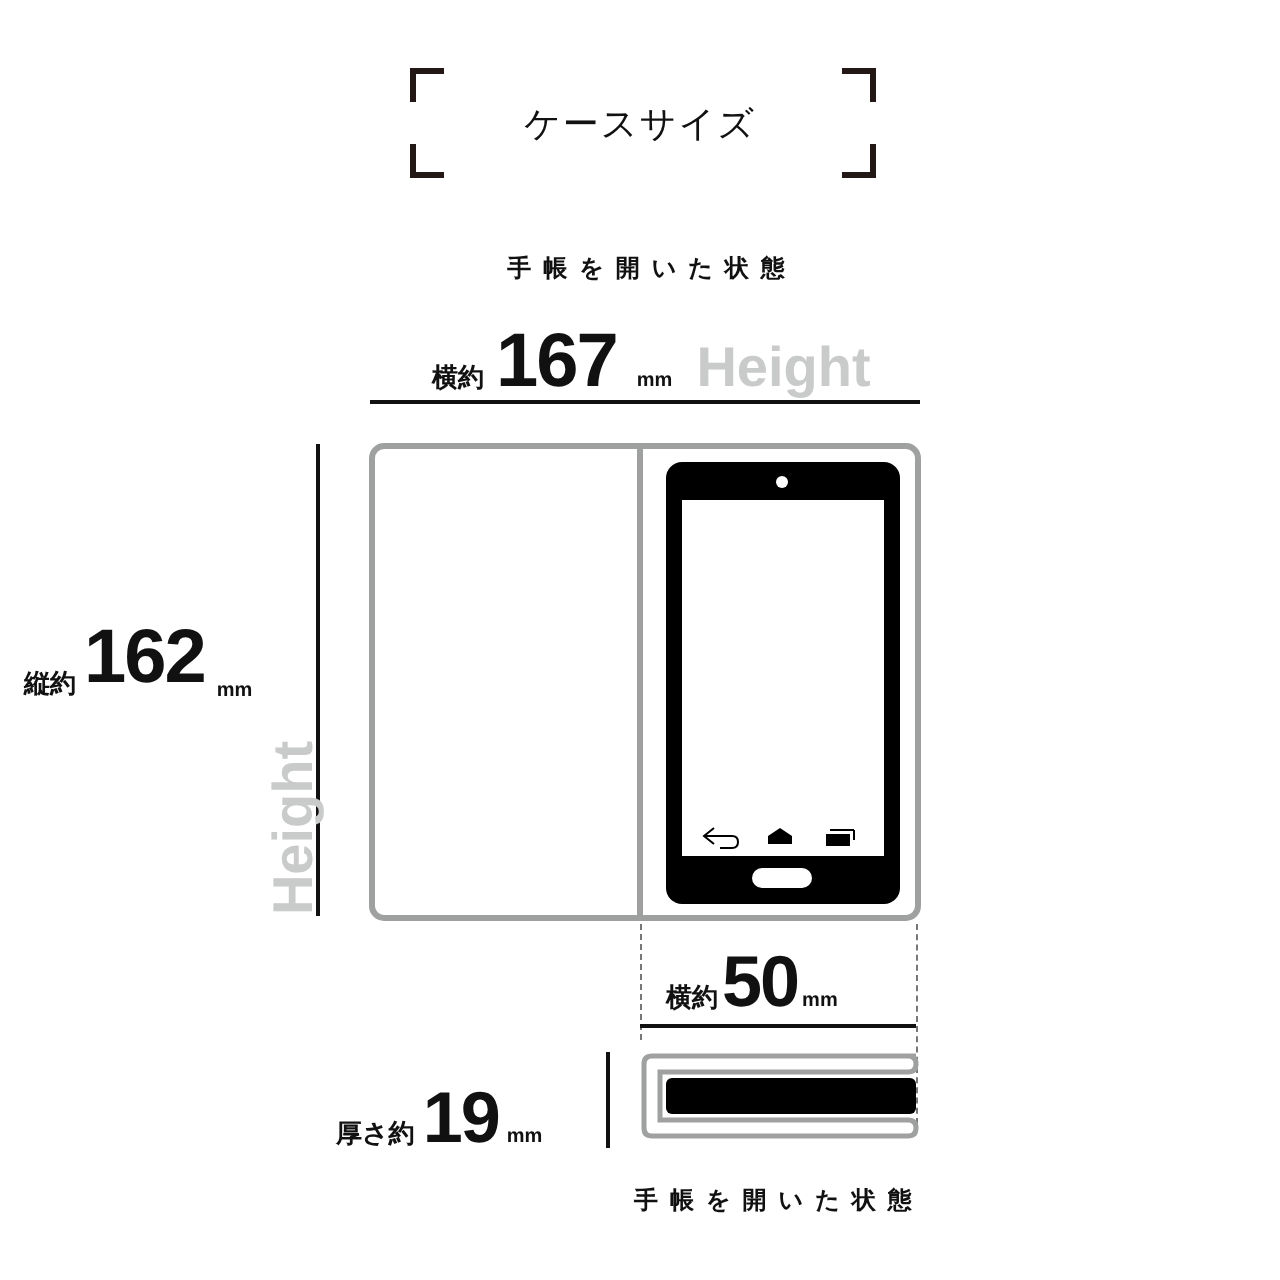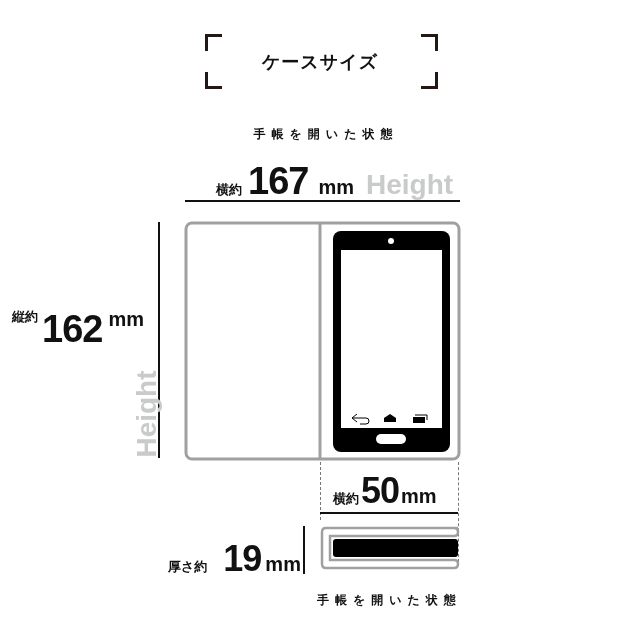--- a/index.html
+++ b/index.html
@@ -4,25 +4,25 @@
 <style>
   html, body { margin:0; padding:0; background:#ffffff; }
   body { width:640px; height:640px; position:relative; overflow:hidden;
          font-family:"DejaVu Sans", "Liberation Sans", sans-serif; color:#111; }
   .abs { position:absolute; }
   .corner { position:absolute; width:14px; height:14px; border-color:#231815; border-style:solid; border-width:0; }
   .c-tl { left:205px; top:34px; border-top-width:3px; border-left-width:3px; }
   .c-tr { left:421px; top:34px; border-top-width:3px; border-right-width:3px; }
   .c-bl { left:205px; top:72px; border-bottom-width:3px; border-left-width:3px; }
   .c-br { left:421px; top:72px; border-bottom-width:3px; border-right-width:3px; }
-  .title { left:0; width:640px; top:50px; text-align:center; font-weight:bold; font-size:18px; letter-spacing:1px; }
+  .title { left:0; width:640px; top:50px; text-align:center; font-weight:normal; font-size:18px; letter-spacing:1px; }
   .subhead { font-weight:bold; font-size:12px; letter-spacing:6px; }
   .lbl-small { font-weight:bold; font-size:13px; }
   .num-big { font-family:"Liberation Sans", sans-serif; font-weight:bold; letter-spacing:-1px; }
-  .unit { font-family:"Liberation Sans", sans-serif; font-weight:bold; font-size:20px; }
+  .unit { font-family:"Liberation Sans", sans-serif; font-weight:bold; font-size:10px; }
   .ghost { font-family:"Liberation Sans", sans-serif; font-weight:bold; color:#c9caca; }
   .hline { position:absolute; height:1.5px; background:#111; }
   .vline { position:absolute; width:1.5px; background:#111; }
   .dash-v { position:absolute; width:0; border-left:1px dashed #777; }
 </style>
 </head>
 <body>
 
 <div class="corner c-tl"></div>
 <div class="corner c-tr"></div>
@@ -34,21 +34,21 @@
 
 <div class="abs" style="left:216px;top:160px;height:40px;display:flex;align-items:baseline;white-space:nowrap;">
   <span class="lbl-small" style="margin-right:6px;">横約</span>
   <span class="num-big" style="font-size:38px;margin-right:10px;">167</span>
   <span class="unit" style="margin-right:12px;">mm</span>
   <span class="ghost" style="font-size:28px;">Height</span>
 </div>
 <div class="hline" style="left:185px;top:200px;width:275px;"></div>
 
 <div class="vline" style="left:158px;top:222px;height:236px;"></div>
-<div class="abs" style="left:12px;top:308px;display:flex;align-items:flex-start;white-space:nowrap;">
+<div class="abs" style="left:12px;top:308px;display:flex;align-items:flex-end;white-space:nowrap;">
   <span class="lbl-small" style="margin-right:4px;">縦約</span>
   <span class="num-big" style="font-size:38px;margin-right:6px;">162</span>
   <span class="unit">mm</span>
 </div>
 <div class="abs ghost" style="left:147px;top:414px;font-size:28px;transform:translate(-50%,-50%) rotate(-90deg);transform-origin:center;white-space:nowrap;">Height</div>
 
 <svg class="abs" style="left:180px;top:218px;" width="290" height="250" viewBox="180 218 290 250">
 
   <rect x="186" y="223" width="273" height="236" rx="6" ry="6" fill="#fff" stroke="#9fa0a0" stroke-width="3"></rect>
 
@@ -74,21 +74,21 @@
 <div class="dash-v" style="left:458px;top:462px;height:100px;"></div>
 
 <div class="abs" style="left:333px;top:470px;display:flex;align-items:baseline;white-space:nowrap;">
   <span class="lbl-small" style="margin-right:2px;">横約</span>
   <span class="num-big" style="font-size:36px;margin-right:2px;">50</span>
   <span class="unit">mm</span>
 </div>
 <div class="hline" style="left:320px;top:512px;width:138px;"></div>
 
 <div class="abs" style="left:168px;top:538px;display:flex;align-items:baseline;white-space:nowrap;">
-  <span class="lbl-small" style="margin-right:16px;">厚さ約</span>
+  <span class="lbl-small" style="margin-right:4px;">厚さ約</span>
   <span class="num-big" style="font-size:36px;margin-right:4px;">19</span>
   <span class="unit">mm</span>
 </div>
 <div class="vline" style="left:303px;top:526px;height:48px;"></div>
 
 <svg class="abs" style="left:318px;top:524px;" width="146" height="50" viewBox="318 524 146 50">
   <path d="M458 528 L326 528 Q322 528 322 532 L322 564 Q322 568 326 568 L454 568 Q458 568 458 564 Q458 560 454 560 L330 560 L330 536 L454 536 Q458 536 458 532 Q458 528 454 528 Z" fill="#fff" stroke="#9fa0a0" stroke-width="2.5"></path>
   <rect x="333" y="539" width="125" height="18" rx="3" fill="#000"></rect>
 </svg>
 

